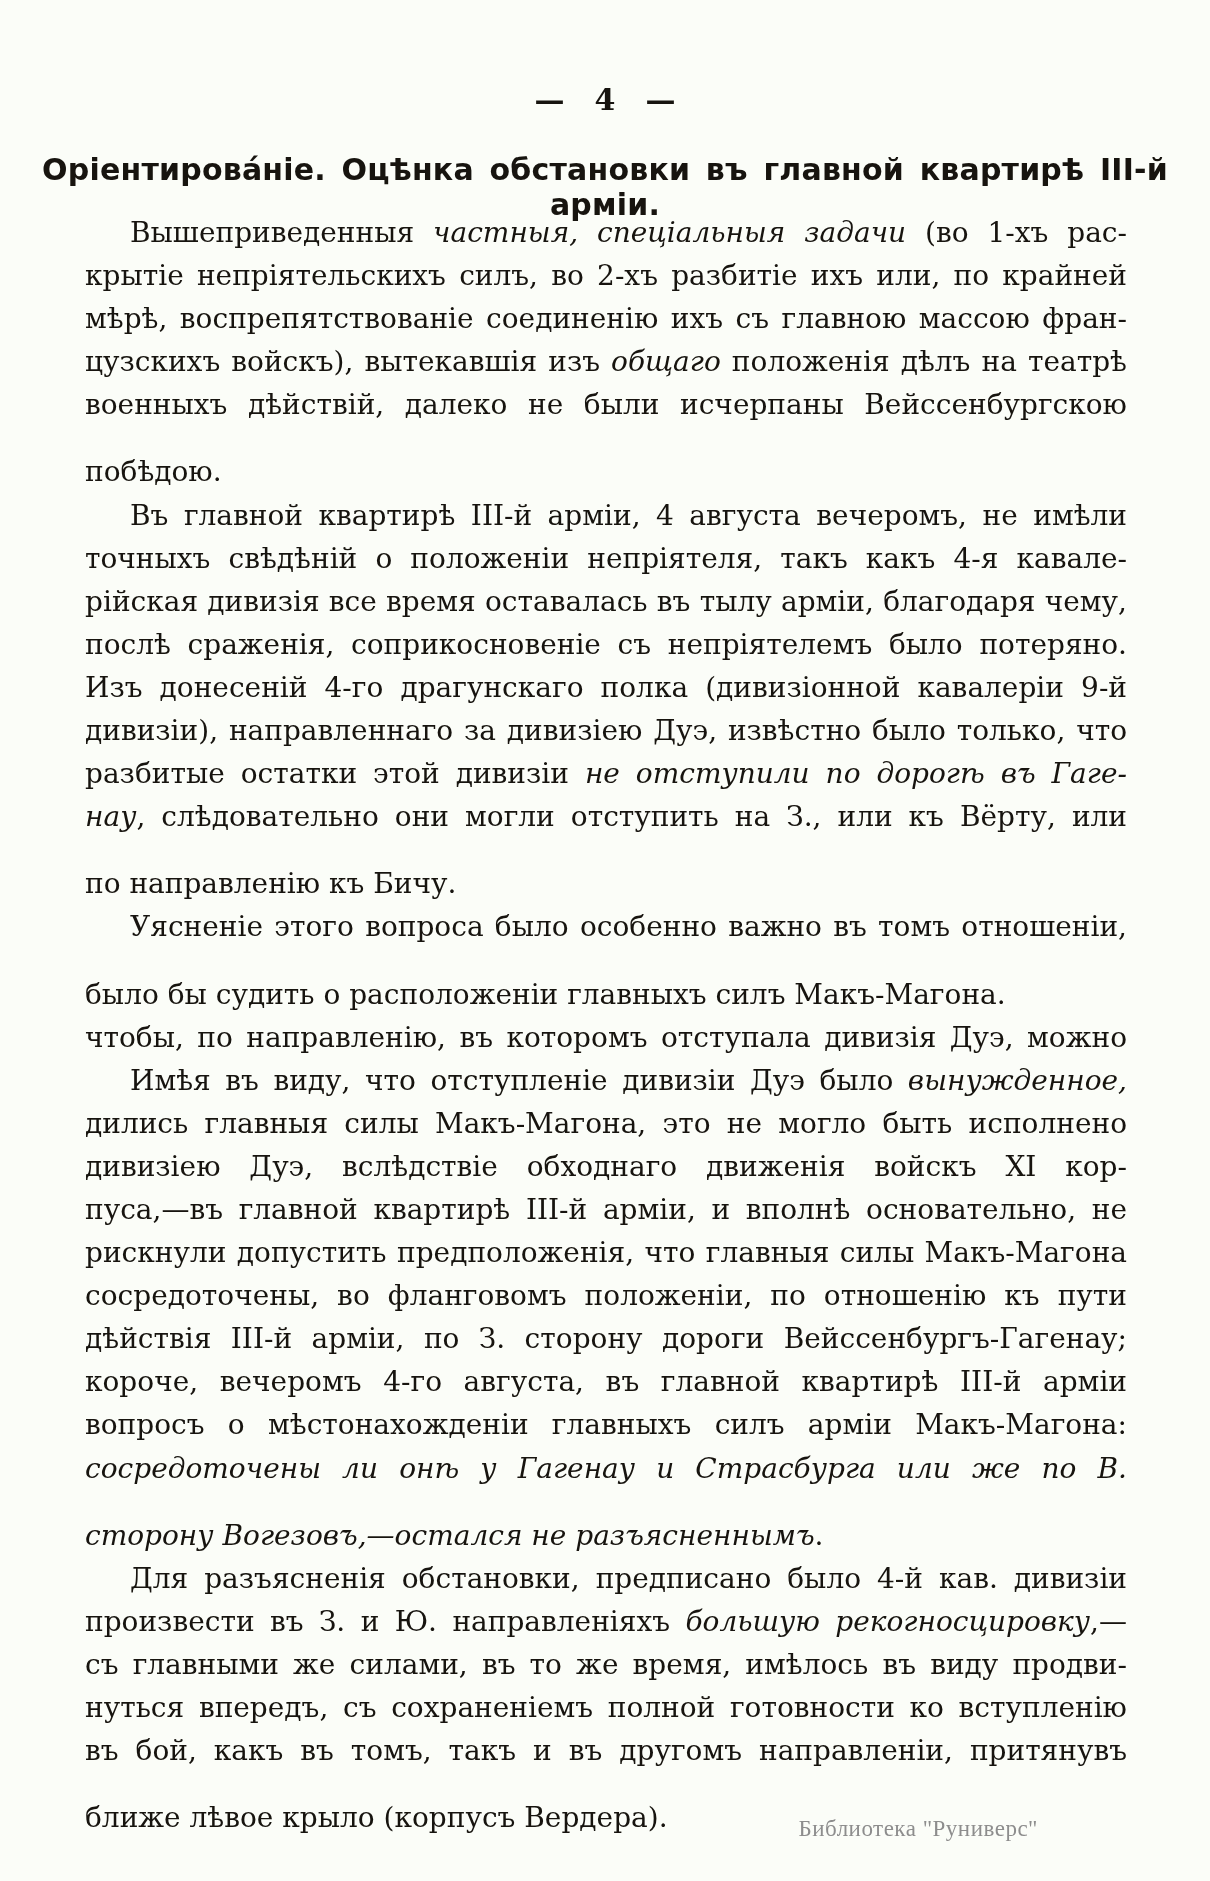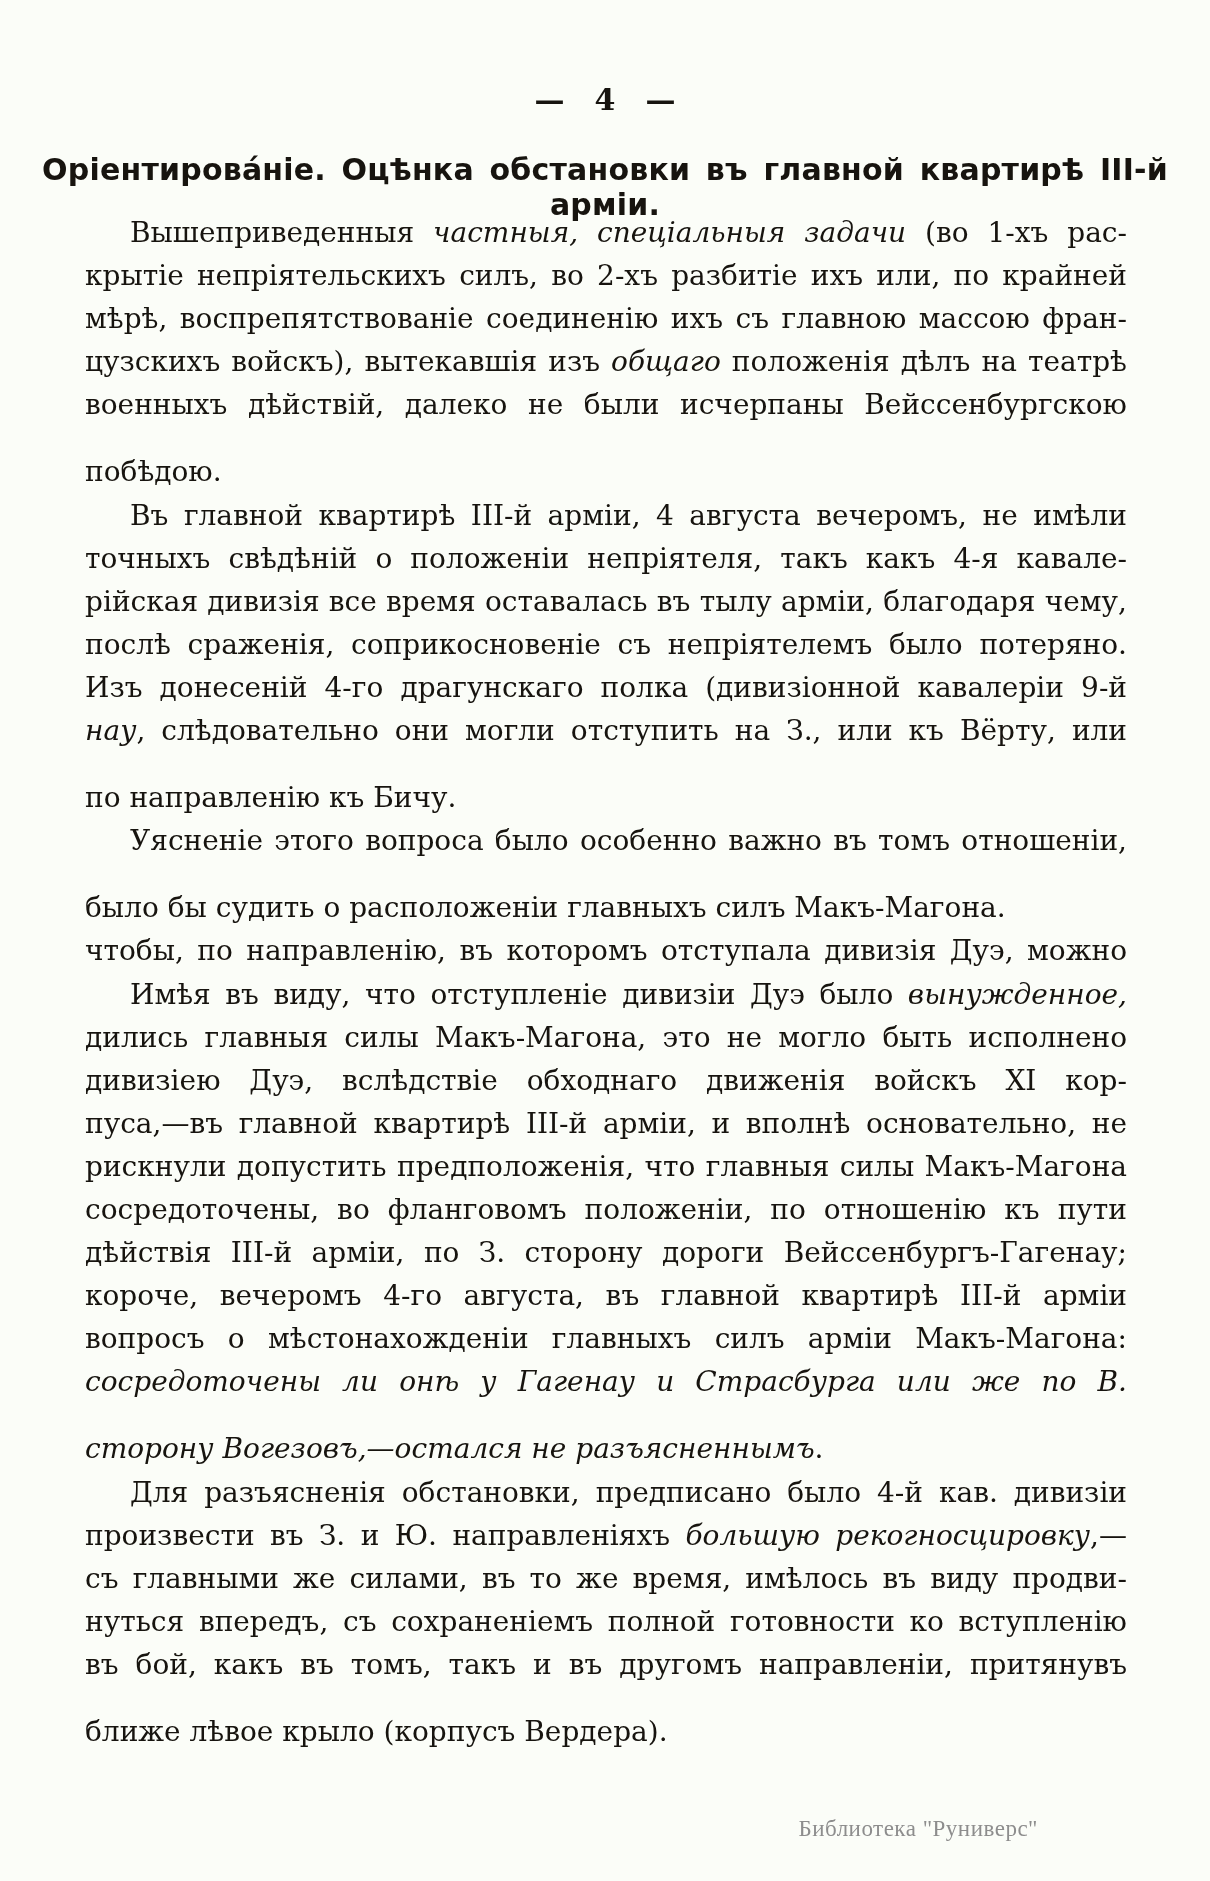--- a/index.html
+++ b/index.html
@@ -63,20 +63,22 @@
         <div class="line"><span>цузскихъ войскъ), вытекавшія изъ </span><em>общаго</em><span> положенія дѣлъ на театрѣ</span></div>
         <div class="line"><span>военныхъ дѣйствій, далеко не были исчерпаны Вейссенбургскою</span></div>
         <div class="line last"><span>побѣдою.</span></div>
       </div>
       <div class="paragraph">
         <div class="line first"><span>Въ главной квартирѣ III-й арміи, 4 августа вечеромъ, не имѣли</span></div>
         <div class="line"><span>точныхъ свѣдѣній о положеніи непріятеля, такъ какъ 4-я кавале-</span></div>
         <div class="line"><span>рійская дивизія все время оставалась въ тылу арміи, благодаря чему,</span></div>
         <div class="line"><span>послѣ сраженія, соприкосновеніе съ непріятелемъ было потеряно.</span></div>
         <div class="line"><span>Изъ донесеній 4-го драгунскаго полка (дивизіонной кавалеріи 9-й</span></div>
+        <div class="line"><span>дивизіи), направленнаго за дивизіею Дуэ, извѣстно было только, что</span></div>
+        <div class="line"><span>разбитые остатки этой дивизіи </span><em>не отступили по дорогѣ въ Гаге-</em></div>
         <div class="line"><em>нау</em><span>, слѣдовательно они могли отступить на З., или къ Вёрту, или</span></div>
         <div class="line last"><span>по направленію къ Бичу.</span></div>
       </div>
       <div class="paragraph">
         <div class="line first"><span>Уясненіе этого вопроса было особенно важно въ томъ отношеніи,</span></div>
         <div class="line last"><span>было бы судить о расположеніи главныхъ силъ Макъ-Магона.</span></div>
         <div class="line"><span>чтобы, по направленію, въ которомъ отступала дивизія Дуэ, можно</span></div>
       </div>
       <div class="paragraph">
         <div class="line first"><span>Имѣя въ виду, что отступленіе дивизіи Дуэ было </span><em>вынужденное,</em></div>

